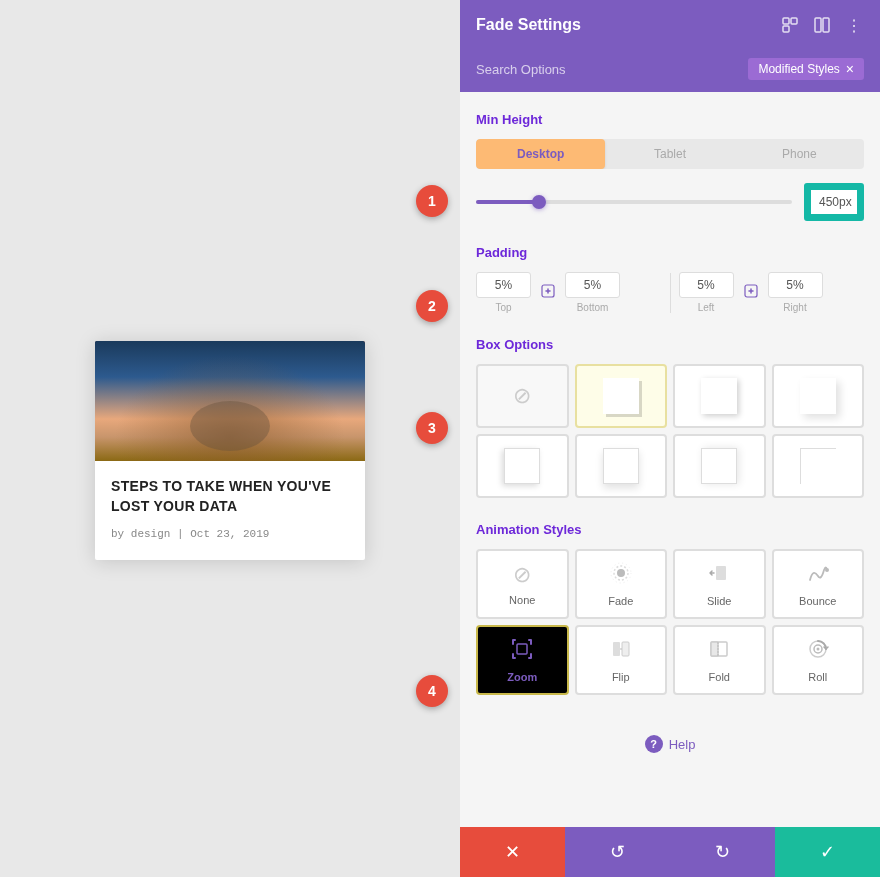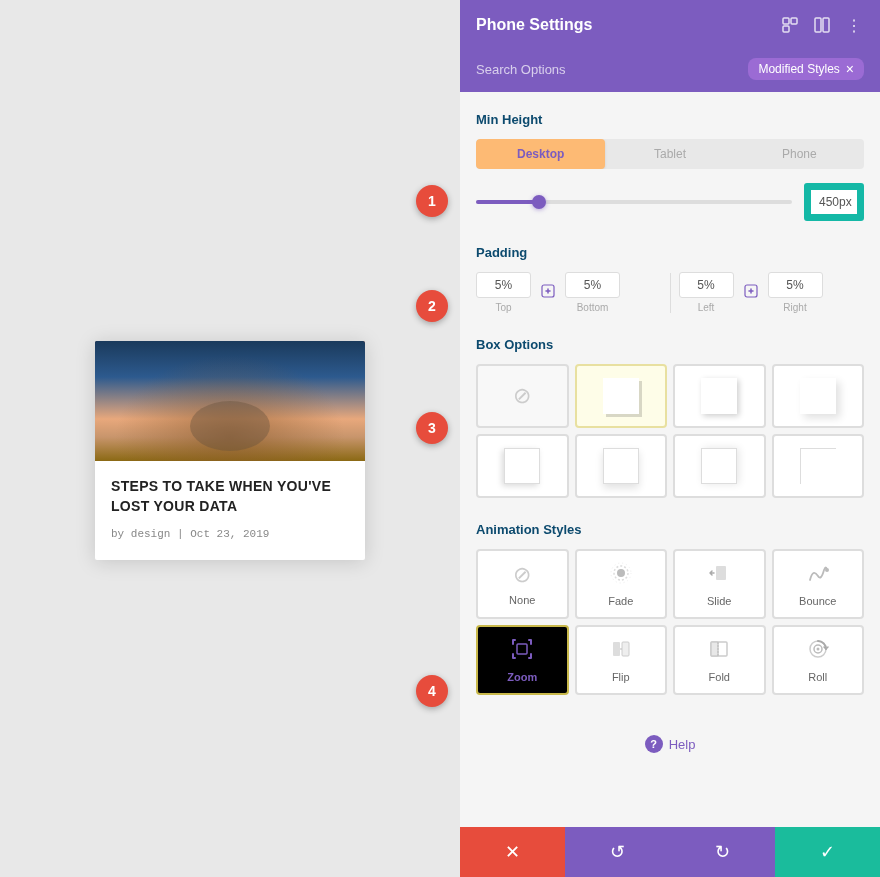--- a/index.html
+++ b/index.html
@@ -141,21 +141,21 @@
       flex: 1;
       color: rgba(255,255,255,0.7);
       font-size: 13px;
     }
 
     .modified-styles-badge {
       background: #9b6bd4;
       color: #fff;
       font-size: 12px;
       padding: 4px 10px;
-      border-radius: 8px;
+      border-radius: 3px;
       display: flex;
       align-items: flex-start;
       gap: 6px;
       cursor: pointer;
     }
 
     .badge-x {
       font-size: 14px;
       line-height: 1;
     }
@@ -168,21 +168,21 @@
     }
 
     
     .section {
       margin-bottom: 24px;
     }
 
     .section-label {
       font-size: 13px;
       font-weight: 600;
-      color: #0c4a6e;
+      color: #6d28d9;
       margin-bottom: 12px;
     }
 
     
     .device-tabs {
       display: flex;
       background: #e8e8e8;
       border-radius: 4px;
       overflow: hidden;
       margin-bottom: 14px;
@@ -502,21 +502,21 @@
     <div class="blog-card-body">
       <div class="blog-card-title">STEPS TO TAKE WHEN YOU'VE LOST YOUR DATA</div>
       <div class="blog-card-meta">by design | Oct 23, 2019</div>
     </div>
   </div>
 </div>
 
 <div class="settings-panel">
 
   <div class="panel-header">
-    <span class="panel-title">Phone Settings</span>
+    <span class="panel-title">Fade Settings</span>
     <div class="panel-header-icons">
       <div class="header-icon">
         <svg width="16" height="16" viewBox="0 0 16 16" fill="currentColor">
           <rect x="1" y="1" width="6" height="6" rx="1" fill="none" stroke="currentColor" stroke-width="1.5"></rect>
           <rect x="9" y="1" width="6" height="6" rx="1" fill="none" stroke="currentColor" stroke-width="1.5"></rect>
           <rect x="1" y="9" width="6" height="6" rx="1" fill="none" stroke="currentColor" stroke-width="1.5"></rect>
         </svg>
       </div>
       <div class="header-icon">
         <svg width="16" height="16" viewBox="0 0 16 16" fill="currentColor">

